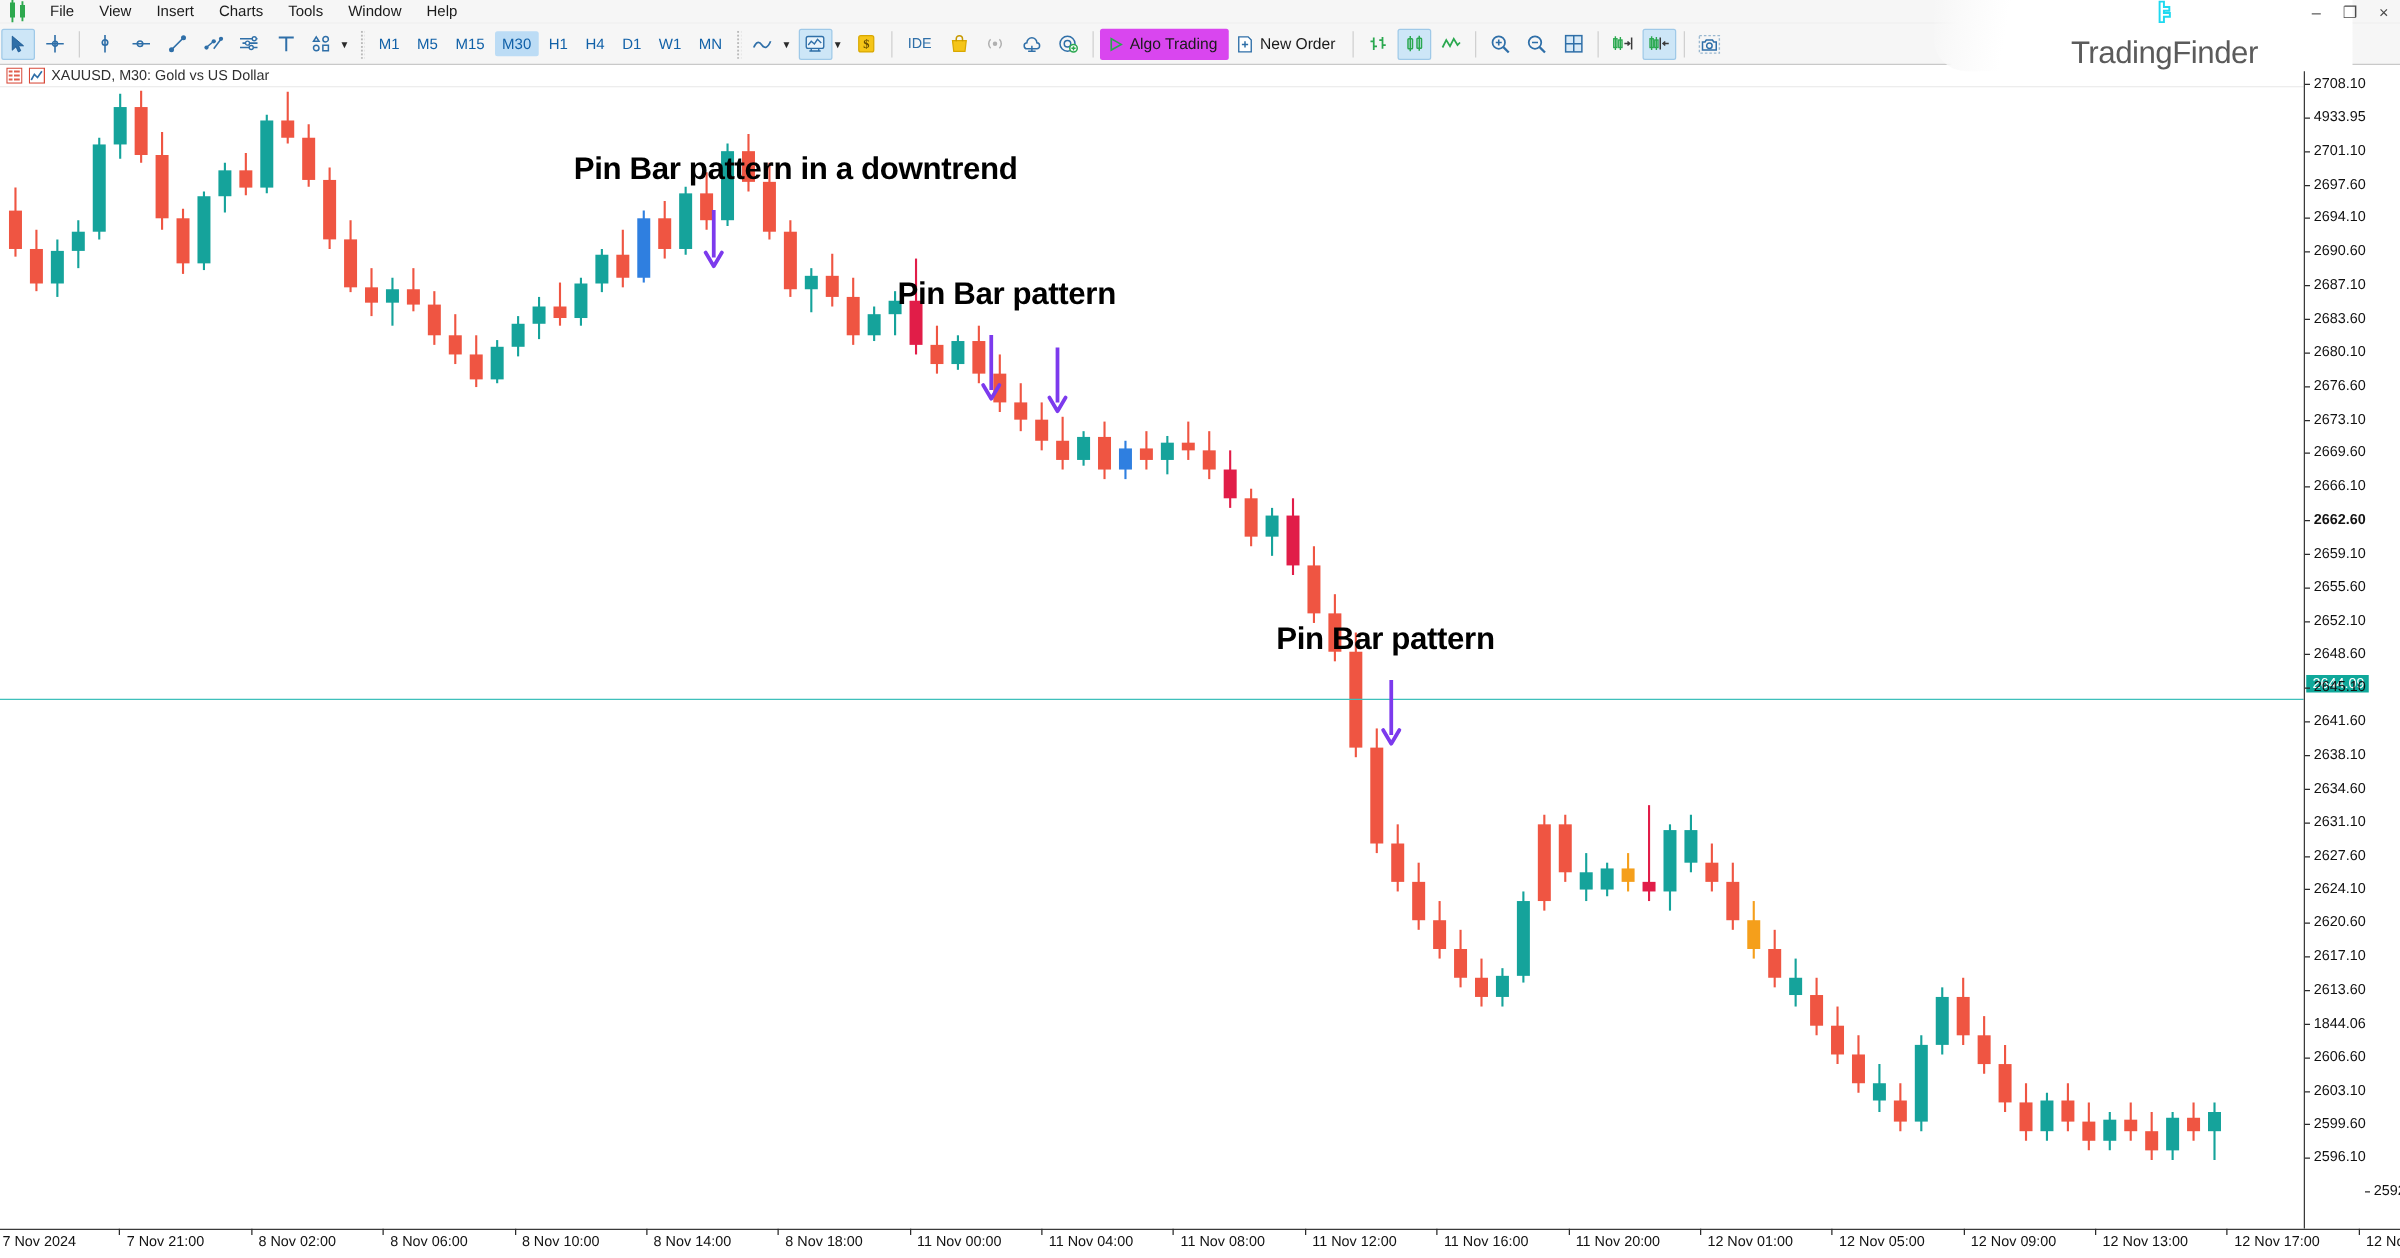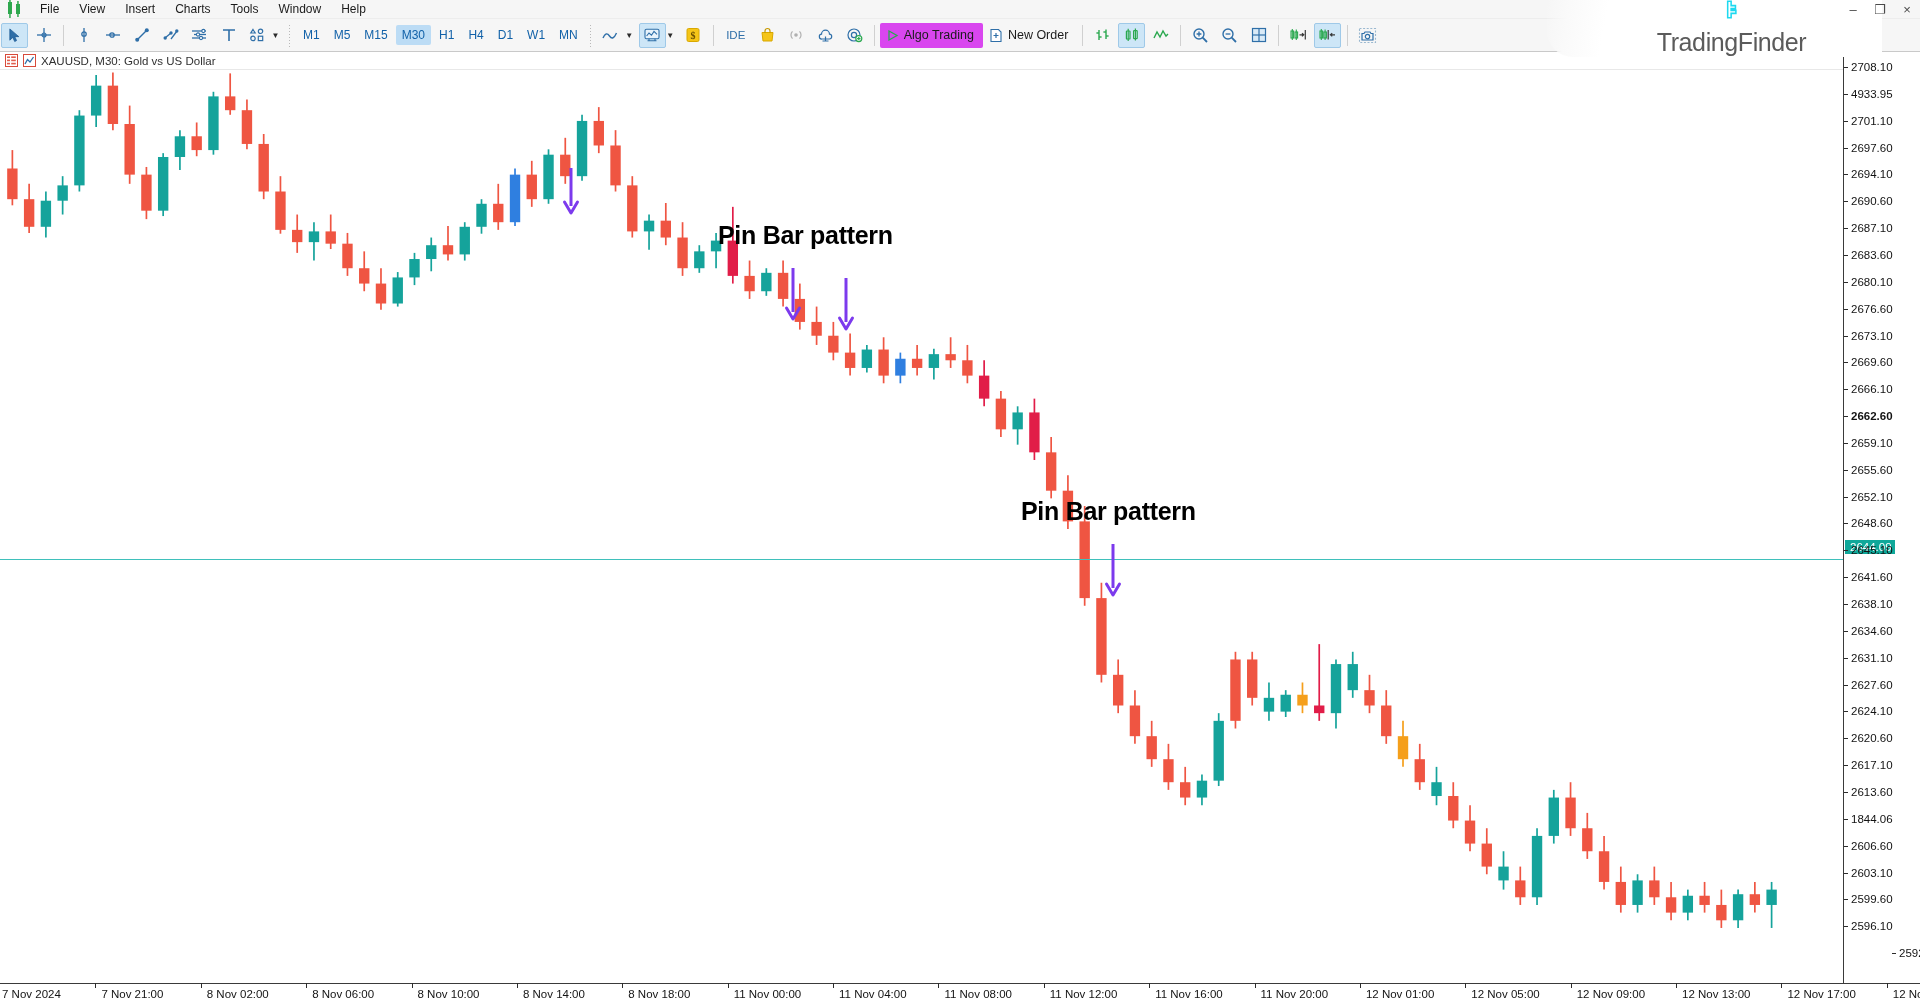--- a/index.html
+++ b/index.html
@@ -650,20 +650,21 @@
       <rect x="1699.3924545454547" y="825.7471428571436" width="10.387818181818181" height="9.20571428571293" fill="#ef5542"></rect>
       <line x1="1721.3409090909092" x2="1721.3409090909092" y1="819.6099999999993" y2="857.9671428571422" stroke="#ef5542" stroke-width="1.7"></line>
       <rect x="1716.1470000000002" y="834.9528571428565" width="10.387818181818181" height="15.342857142857156" fill="#ef5542"></rect>
       <line x1="1738.0954545454547" x2="1738.0954545454547" y1="819.6099999999993" y2="857.9671428571422" stroke="#15a39b" stroke-width="1.7"></line>
       <rect x="1732.9015454545456" y="824.2128571428558" width="10.387818181818181" height="26.082857142857847" fill="#15a39b"></rect>
       <line x1="1754.8500000000001" x2="1754.8500000000001" y1="811.9385714285708" y2="842.6242857142851" stroke="#ef5542" stroke-width="1.7"></line>
       <rect x="1749.656090909091" y="824.2128571428558" width="10.387818181818181" height="10.740000000000691" fill="#ef5542"></rect>
       <line x1="1771.6045454545456" x2="1771.6045454545456" y1="811.9385714285708" y2="857.9671428571422" stroke="#15a39b" stroke-width="1.7"></line>
       <rect x="1766.4106363636365" y="819.6099999999993" width="10.387818181818181" height="15.342857142857156" fill="#15a39b"></rect>
     </svg>
+<div class="anno-label" style="left: 459px; top: 51px;">Pin Bar pattern in a downtrend</div>
     <svg class="anno-arrow" width="24" height="52" style="left: 559px; top: 97px;">
       <line x1="12" y1="1" x2="12" y2="39" stroke="#7c3aed" stroke-width="3"></line>
       <path d="M5.5 35 L12 46 L18.5 35" fill="none" stroke="#7c3aed" stroke-width="3" stroke-linecap="round" stroke-linejoin="round"></path>
     </svg>
     <div class="anno-label" style="left: 718px; top: 151px;">Pin Bar pattern</div>
     <svg class="anno-arrow" width="24" height="58" style="left: 781px; top: 197px;">
       <line x1="12" y1="1" x2="12" y2="45" stroke="#7c3aed" stroke-width="3"></line>
       <path d="M5.5 41 L12 52 L18.5 41" fill="none" stroke="#7c3aed" stroke-width="3" stroke-linecap="round" stroke-linejoin="round"></path>
     </svg>
     <svg class="anno-arrow" width="24" height="58" style="left: 834px; top: 207px;">

